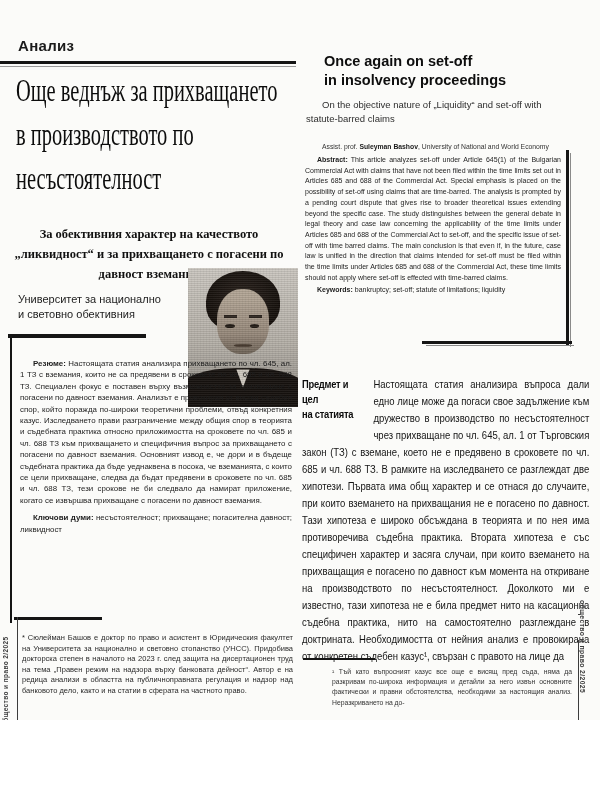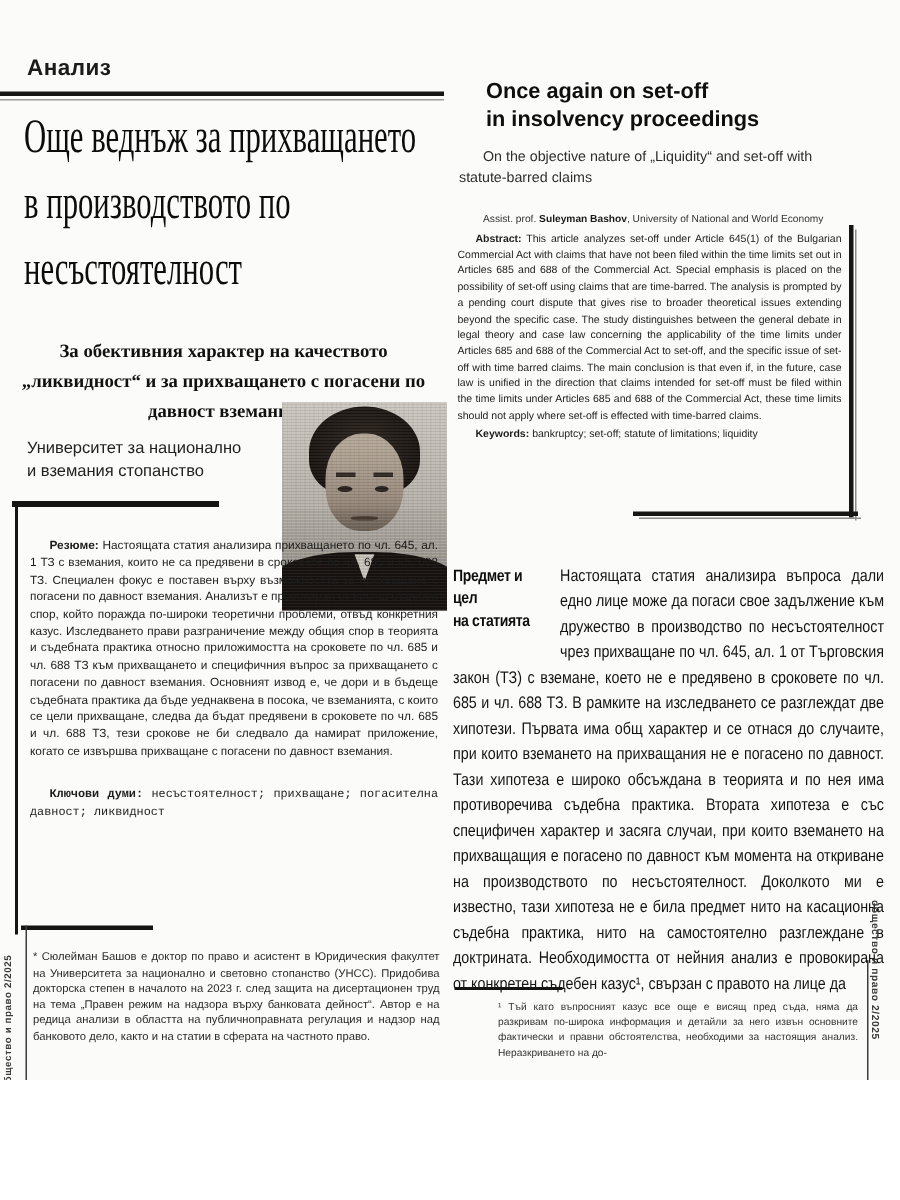--- a/index.html
+++ b/index.html
@@ -58,21 +58,21 @@
                repeating-linear-gradient(90deg, rgba(0,0,0,.04) 0 1px, transparent 1px 3px); }
 
   
   .res-top-rule  { left:8px;  top:334px; width:138px; height:4px; }
   .res-left-rule { left:10px; top:334px; width:2px;  height:289px; }
   .lp-resume {
     left:20px; top:358px; width:272px;
     font-size:7.9px; line-height:11.4px; text-align:justify; color:#1d1d1d;
   }
   .lp-resume p { text-indent:13px; }
-  .lp-resume p + p { margin-top:18px;font-family:Liberation Mono, monospace; }
+  .lp-resume p + p { margin-top:6px; }
   b.lead { font-weight:bold; }
 
   .fn-sep-left { left:14px; top:617px; width:88px; height:3px; }
   .lp-footnote {
     left:22px; top:633px; width:271px;
     font-size:7.5px; line-height:10.6px; text-align:justify; color:#2a2a2a;
   }
 
   .ft-rule-left-thick { left:10px; top:720px; width:112px; height:3px; }
   .ft-rule-left-thin  { left:10px; top:721px; width:132px; height:1px; background:#555; }
@@ -146,21 +146,21 @@
 
   <div class="abs lp-title">
     <span>Още веднъж за прихващането</span>
     <span>в производството по</span>
     <span>несъстоятелност</span>
   </div>
 
   <div class="abs lp-subtitle">За обективния характер на качеството „ликвидност“ и за прихващането с погасени по давност вземания</div>
 
   <div class="abs lp-author-aff">Университет за национално
-и вземания стопанство</div>
+и световно обективния</div>
 
   <div class="abs photo">
     <div class="ph-hair"></div>
     <div class="ph-face"></div>
     <div class="ph-brow-l"></div>
     <div class="ph-brow-r"></div>
     <div class="ph-eye-l"></div>
     <div class="ph-eye-r"></div>
     <div class="ph-mouth"></div>
     <div class="ph-suit"></div>

